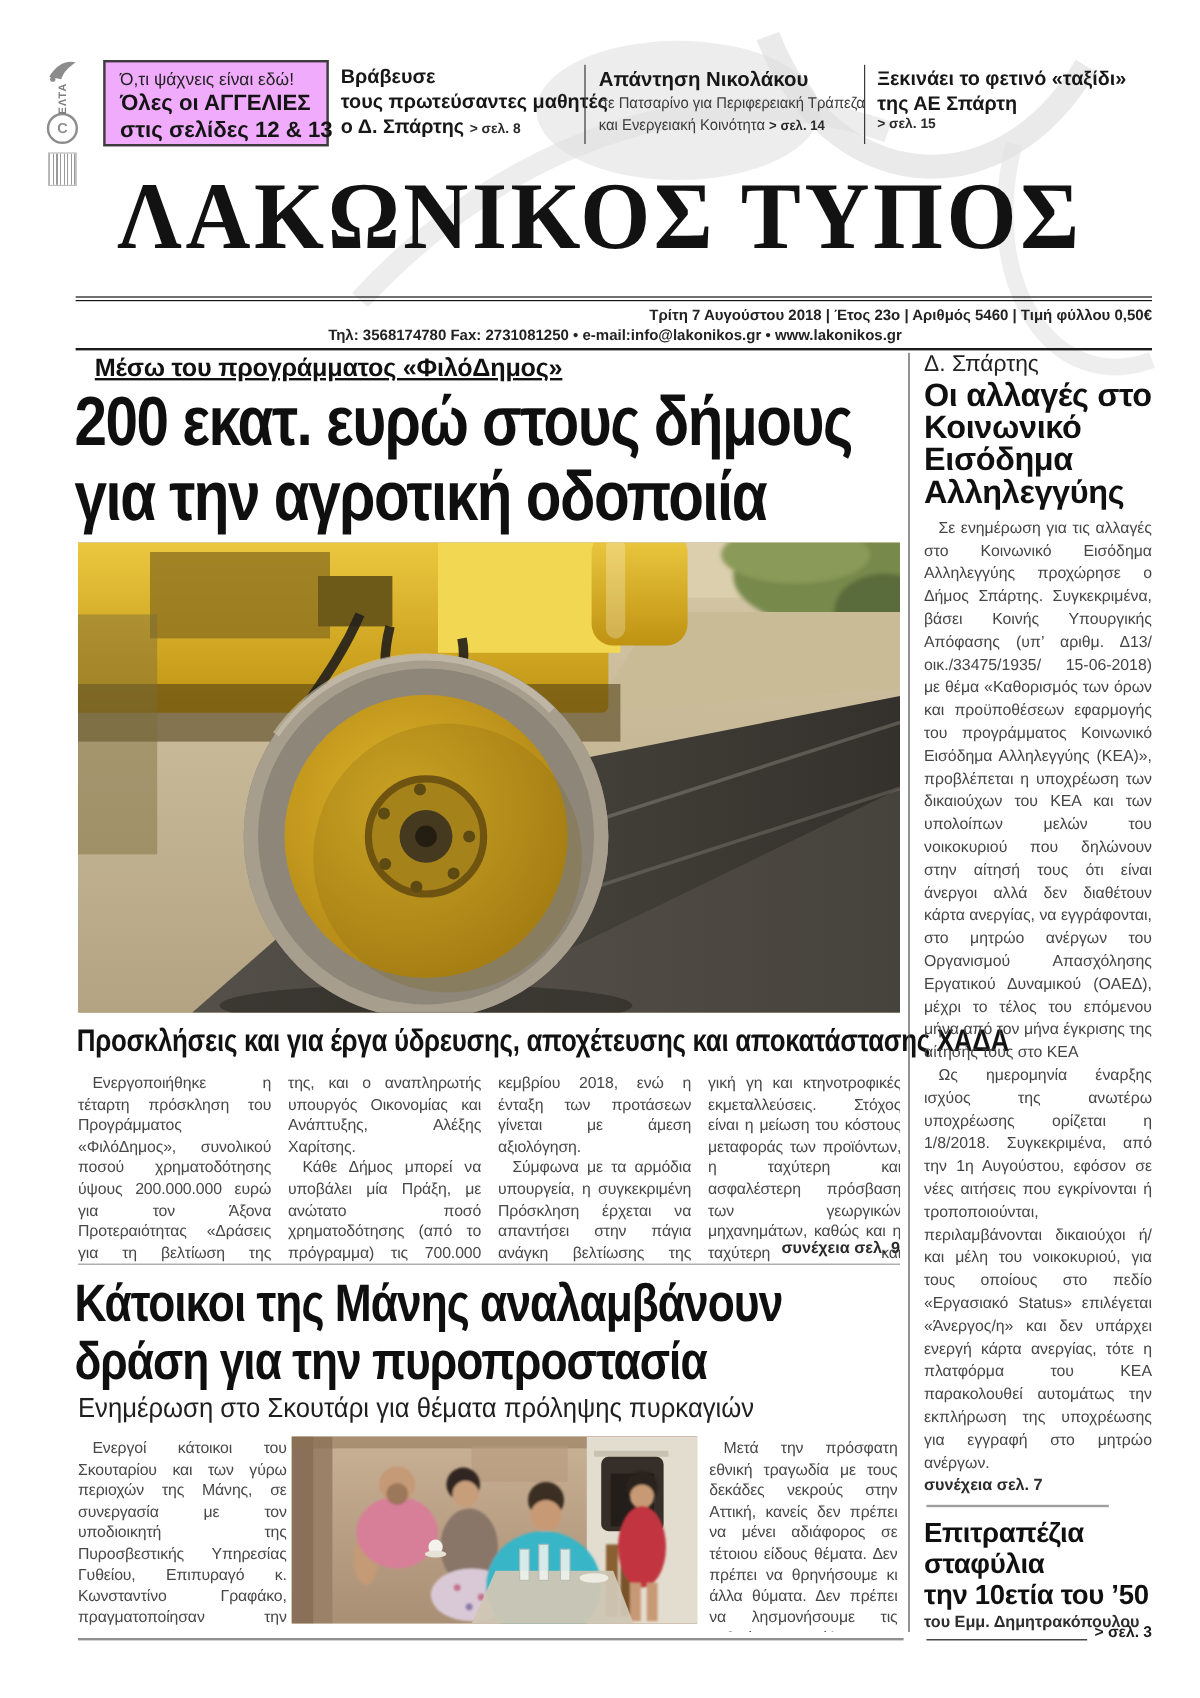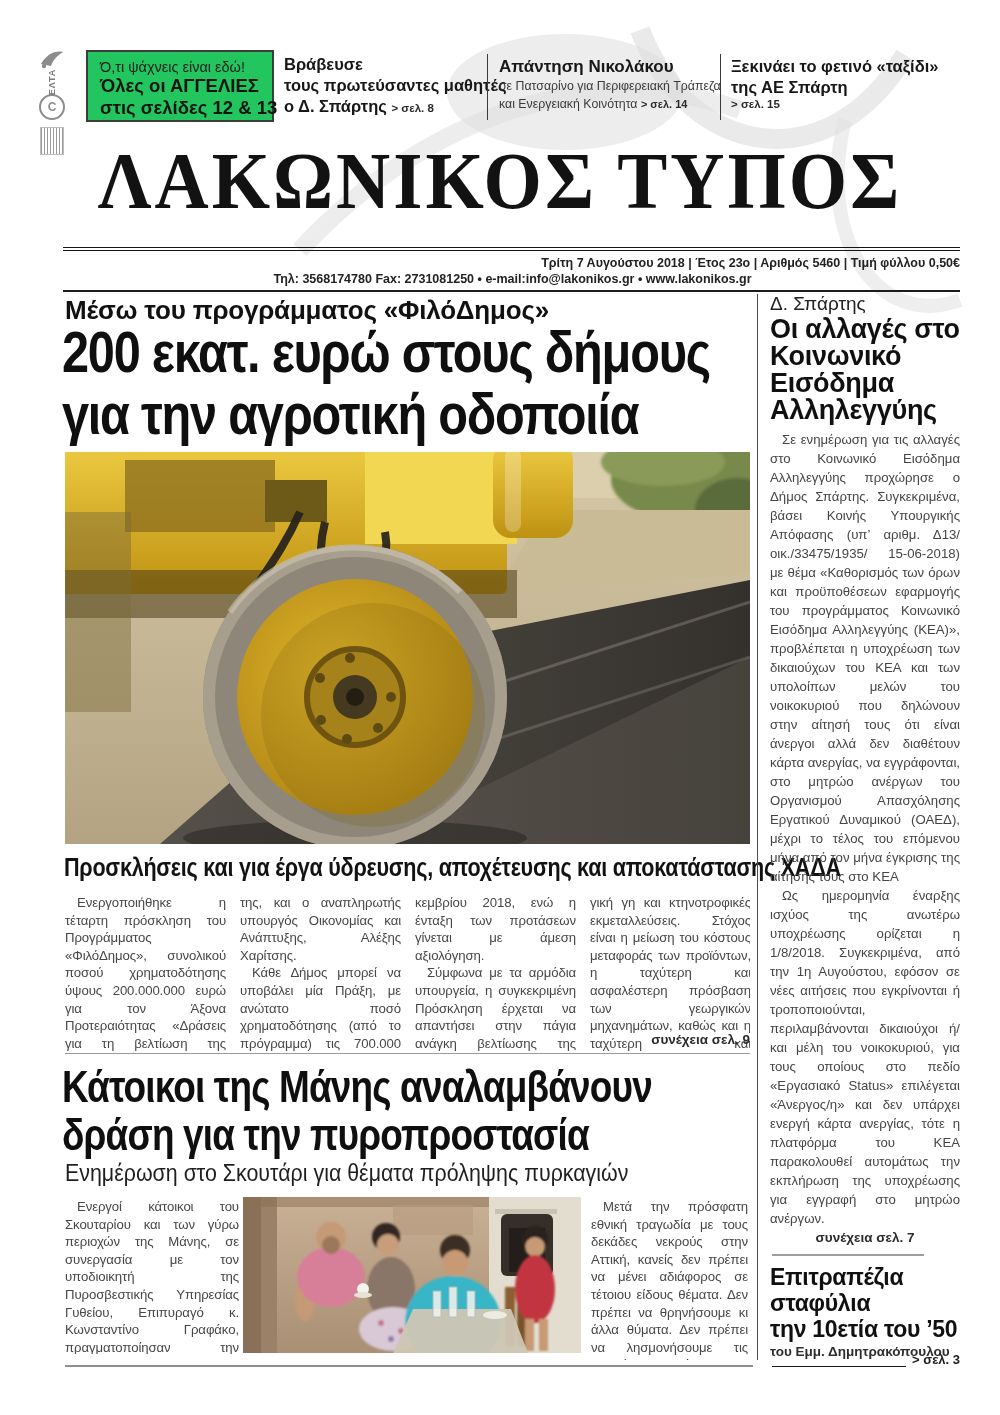--- a/index.html
+++ b/index.html
@@ -4,21 +4,21 @@
 <style>
   html,body{margin:0;padding:0;background:#e9e9e9;}
   .page{position:relative;width:1000px;height:1415px;margin:0 auto;background:#ffffff;
         font-family:"Liberation Sans", sans-serif;color:#1a1a1a;overflow:hidden;}
   .abs{position:absolute;}
   
   #logo-rail{left:30px;top:48px;width:44px;height:140px;display:flex;flex-direction:column;align-items:center;gap:7px;color:#8a8a8a;}
   #logo-rail .elta-label{transform:rotate(-90deg);font-size:9px;font-weight:bold;letter-spacing:1px;color:#7c7c7c;}
   #logo-rail .circle-c{width:22px;height:22px;border:2px solid #8d8d8d;border-radius:50%;display:flex;align-items:center;justify-content:center;font-size:12px;font-weight:bold;color:#8d8d8d;}
   #logo-rail .barcode{width:22px;height:26px;background:repeating-linear-gradient(90deg,#9a9a9a 0 1px,transparent 1px 3px);border:1px solid #bdbdbd;}
-  #classifieds-box{left:86px;top:50px;width:188px;height:72px;border:2px solid #3c3c3c;padding:7px 10px 0 12px;box-sizing:border-box;background:#22c55e;}
+  #classifieds-box{left:86px;top:50px;width:188px;height:72px;border:2px solid #3c3c3c;padding:7px 10px 0 12px;box-sizing:border-box;background:#f0abfc;}
   #classifieds-box .l1{font-size:14.5px;font-weight:500;color:#222;}
   #classifieds-box .l2,#classifieds-box .l3{font-size:18.5px;font-weight:800;line-height:22px;color:#141414;white-space:nowrap;}
   .promo{color:#171717;}
   #promo-awards{left:284px;top:54px;width:205px;}
   #promo-awards .bl{font-size:16.5px;font-weight:800;line-height:21px;white-space:nowrap;}
   .pref{font-size:11.5px;font-weight:700;color:#2a2a2a;}
   #vdiv1{left:487px;top:54px;width:1px;height:66px;background:#3a3a3a;}
   #promo-nikolakou{left:499px;top:56px;width:220px;}
   #promo-nikolakou .ttl{font-size:17px;font-weight:800;line-height:21px;white-space:nowrap;}
   #promo-nikolakou .sub{font-size:13px;line-height:18px;color:#3a3a3a;white-space:nowrap;transform:scaleX(.95);transform-origin:left;}
@@ -29,21 +29,21 @@
   #watermark{left:0;top:0;width:1000px;height:420px;pointer-events:none;}
   #masthead-title{left:52px;top:136px;width:896px;text-align:center;
       font-family:"Liberation Serif", serif;font-weight:700;font-size:75px;letter-spacing:3px;
       transform:scaleY(1.06);transform-origin:top center;color:#121212;white-space:nowrap;}
   #masthead-subtitle{left:65px;top:226px;width:870px;text-align:center;font-size:19px;letter-spacing:7px;font-weight:500;color:#1d1d1d;}
   #rule-double{left:63px;top:247px;width:897px;height:4px;border-top:1.5px solid #141414;border-bottom:1.5px solid #141414;box-sizing:border-box;}
   #issue-line{left:65px;top:256px;width:895px;text-align:right;font-size:12.5px;font-weight:700;color:#222;}
   #contact-line{left:65px;top:272px;width:895px;text-align:center;font-size:12.5px;font-weight:700;color:#222;}
   #rule-dates{left:63px;top:290px;width:897px;height:1.5px;background:#1c1c1c;}
   
-  #lead-kicker{left:65px;top:295px;width:660px;font-size:26px;font-weight:800;letter-spacing:-.2px;color:#111;}
+  #lead-kicker{left:79px;top:295px;width:660px;font-size:21px;font-weight:800;letter-spacing:-.2px;color:#111;text-decoration:underline;}
   .bighead{font-weight:800;color:#0f0f0f;letter-spacing:-1.5px;transform:scaleX(.84);transform-origin:left;white-space:nowrap;}
   #lead-h1{left:62px;top:318px;font-size:58px;}
   #lead-h2{left:62px;top:380px;font-size:58px;}
   #photo1{left:65px;top:452px;width:685px;height:392px;overflow:hidden;background:#b9aa87;}
   #lead-subhead{left:64px;top:852px;font-size:26px;font-weight:800;letter-spacing:-.3px;color:#121212;transform:scaleX(.83);transform-origin:left;white-space:nowrap;}
   #lead-cols{left:65px;top:894px;width:685px;height:158px;display:flex;gap:14px;overflow:hidden;}
   #lead-cols .col{width:161px;flex:0 0 161px;}
   .bodytext p{margin:0;font-size:13.2px;line-height:17.6px;text-align:justify;color:#474747;letter-spacing:-.1px;}
   .bodytext p.ind{text-indent:12px;}
   #lead-cont{left:65px;top:1032px;width:685px;text-align:right;font-size:13.5px;font-weight:800;color:#2b2b2b;}
@@ -56,21 +56,21 @@
   #photo2{left:243px;top:1197px;width:338px;height:156px;overflow:hidden;background:#b99f86;}
   #fire-right{left:591px;top:1198px;width:157px;height:162px;overflow:hidden;}
   #rule-bottom{left:65px;top:1365px;width:688px;height:1.5px;background:#8f8f8f;}
   
   #sb-vrule{left:757px;top:294px;width:1px;height:1066px;background:#4d4d4d;}
   #sb-kicker{left:770px;top:293px;width:188px;font-size:19px;font-weight:400;color:#222;}
   #sb-title{left:770px;top:316px;width:190px;font-size:27px;line-height:27px;font-weight:800;letter-spacing:-.3px;color:#101010;}
   #sb-body{left:770px;top:430px;width:190px;height:798px;overflow:hidden;}
   #sb-body p{margin:0;font-size:13.2px;line-height:19px;text-align:justify;color:#454545;}
   #sb-body p.ind{text-indent:12px;}
-  #sb-cont{left:770px;top:1230px;width:190px;text-align:center;font-size:13.5px;font-weight:800;color:#2b2b2b;}
+  #sb-cont{left:770px;top:1230px;width:190px;text-align:left;font-size:13.5px;font-weight:800;color:#2b2b2b;}
   #sb-rule{left:772px;top:1254px;width:152px;height:2px;background:#9f9f9f;}
   #grapes-title{left:770px;top:1264px;width:190px;font-size:23px;line-height:26px;font-weight:800;letter-spacing:-.3px;color:#101010;}
   #grapes-byline{left:770px;top:1344px;width:190px;font-size:13.5px;font-weight:700;color:#2e2e2e;}
   #grapes-refline{left:772px;top:1352px;width:188px;display:flex;align-items:flex-end;gap:6px;}
   #grapes-refline .ln{flex:1;border-bottom:1.5px solid #1a1a1a;height:10px;}
   #grapes-refline .pr{font-size:13px;font-weight:800;color:#1c1c1c;white-space:nowrap;}
   svg{display:block;}
 </style>
 </head>
 <body>

